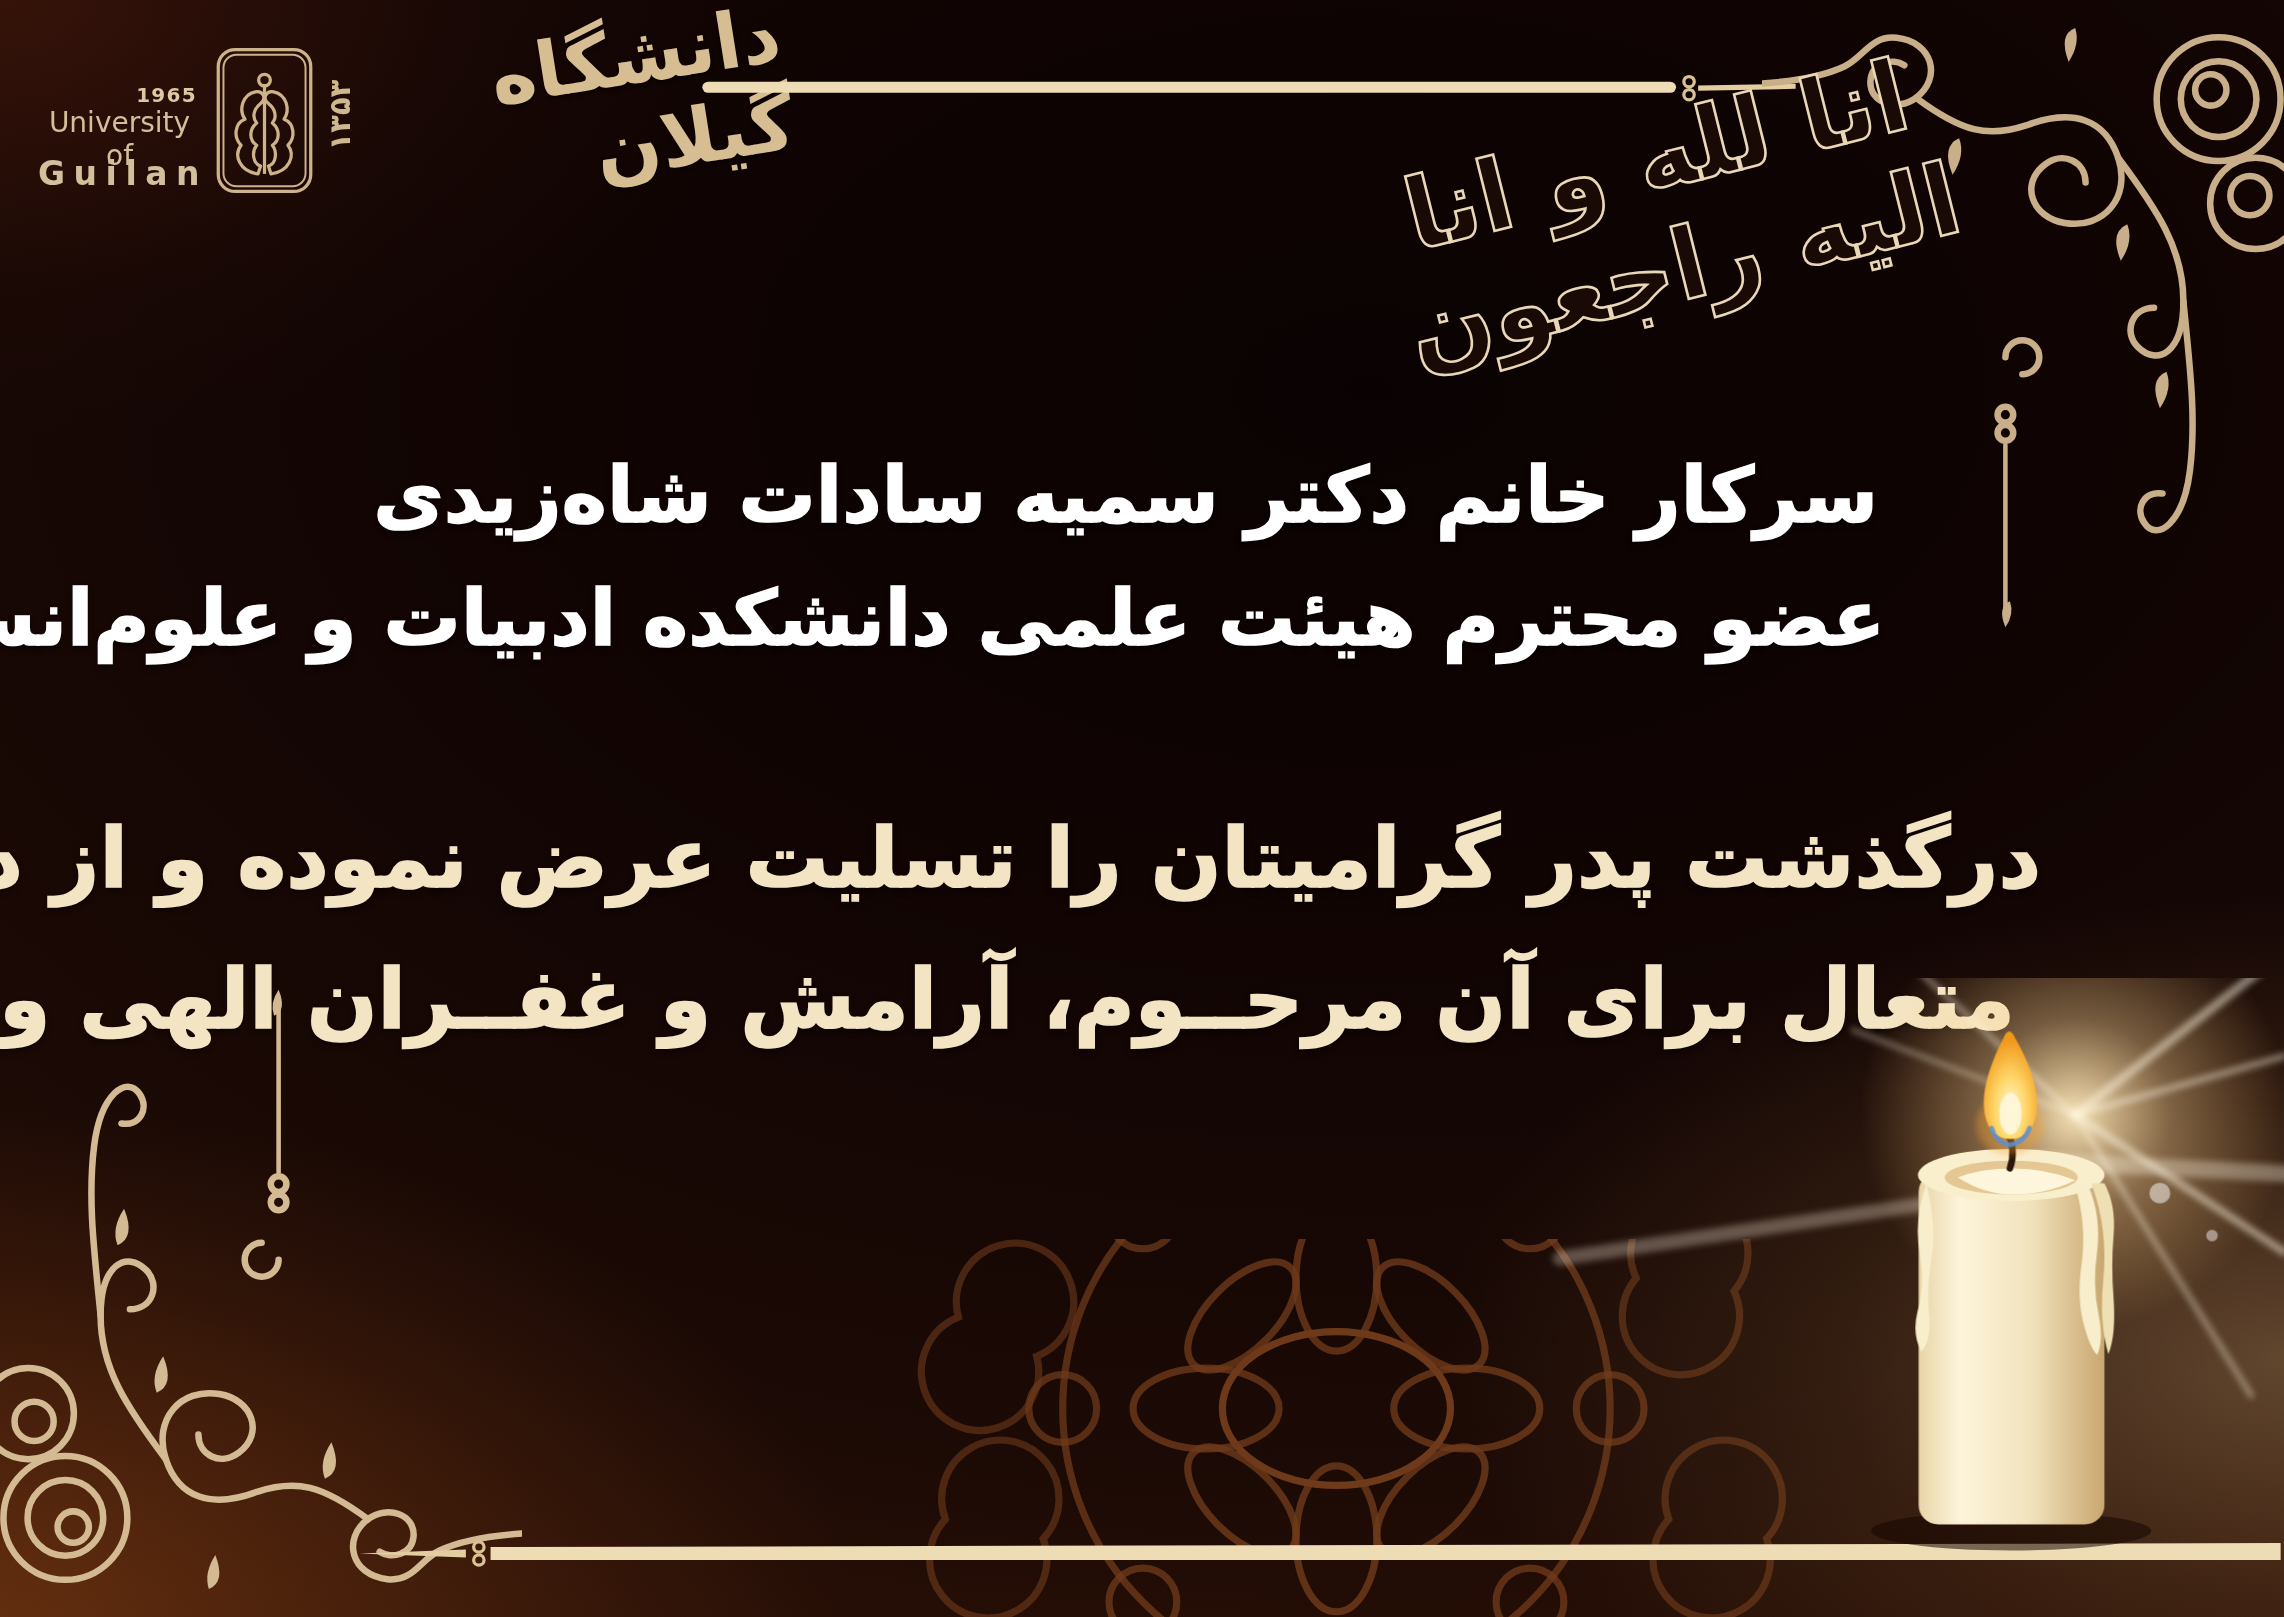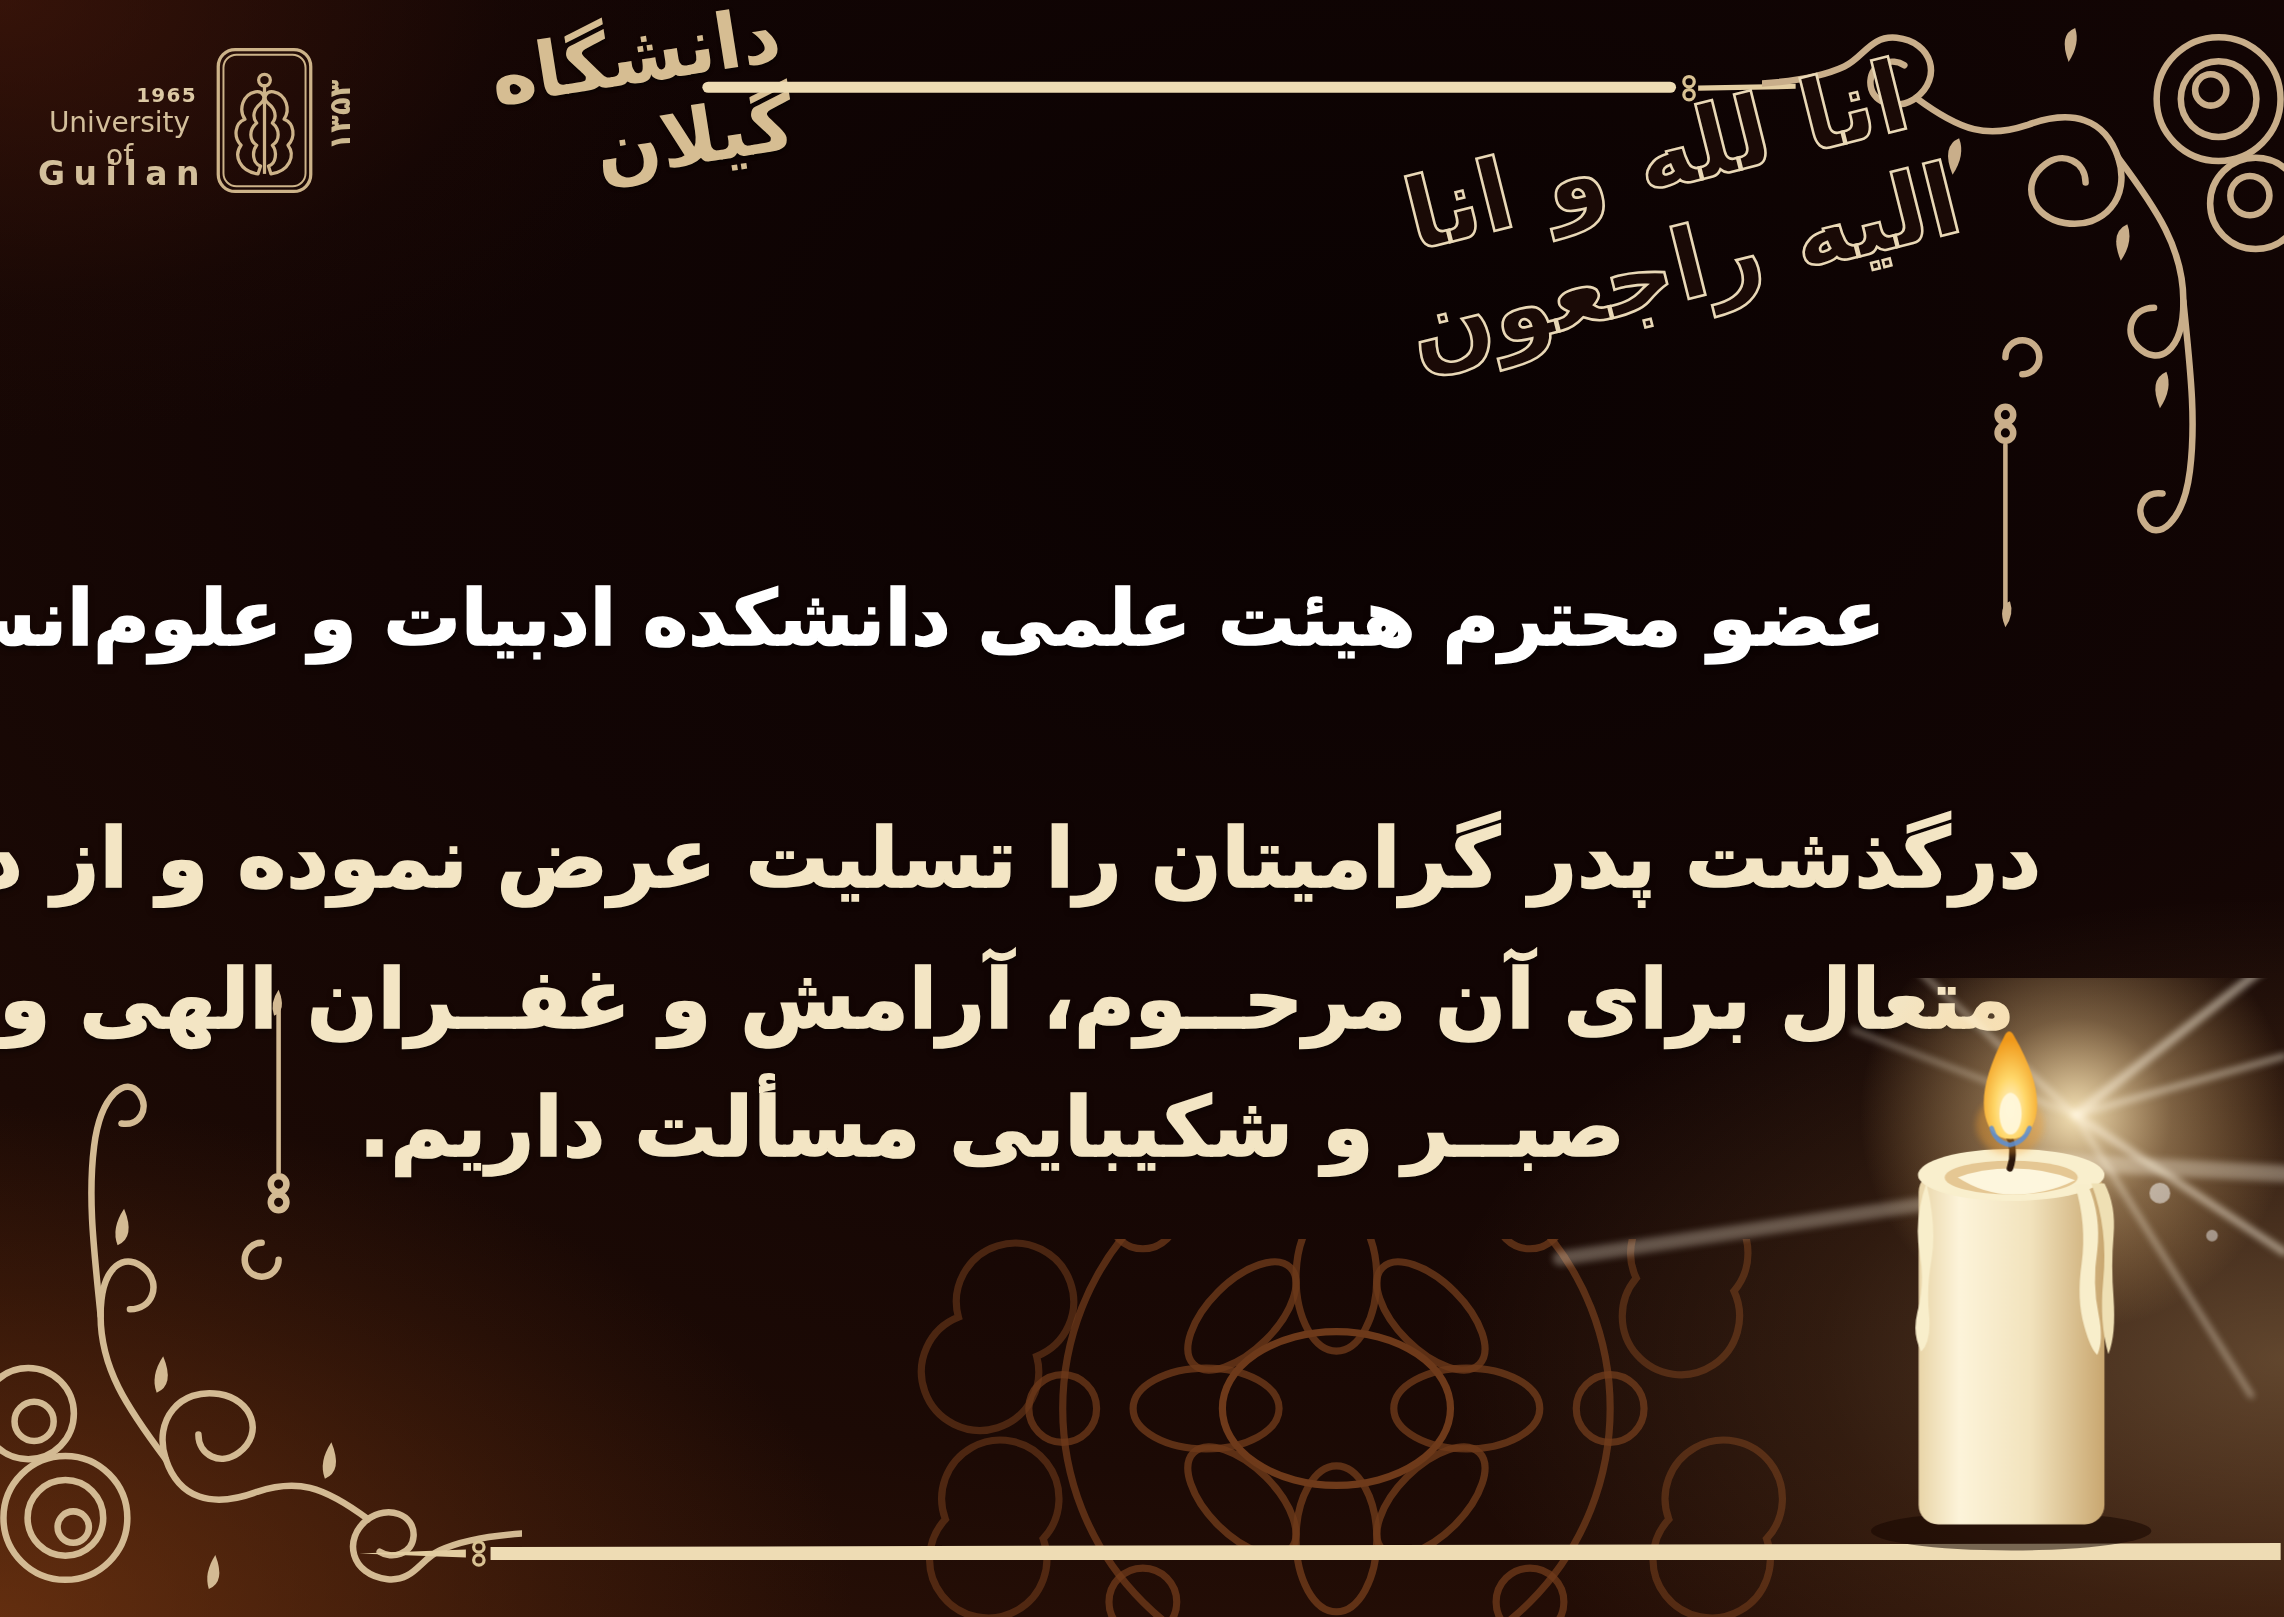--- a/index.html
+++ b/index.html
@@ -90,24 +90,24 @@
       <path d="M470,95 q18,-28 10,-52 q-26,10 -10,52 Z"></path>
       <path d="M292,268 q20,-30 10,-56 q-28,12 -10,56 Z"></path>
       <path d="M550,400 q20,-30 10,-56 q-28,12 -10,56 Z"></path>
       <path d="M610,626 q20,-30 10,-56 q-28,12 -10,56 Z"></path>
       <path d="M373,962 q14,-20 7,-40 q-20,8 -7,40 Z"></path>
     </g>
   </svg>
 
   <div class="abs callig">انا لله و انا الیه راجعون</div>
 
+  <div class="abs fa head-line l1">سرکار خانم دکتر سمیه سادات شاه‌زیدی</div>
   <div class="abs fa head-line l2">عضو محترم هیئت علمی دانشکده ادبیات و علوم‌انسانی</div>
   <div class="abs fa body-line l3">درگذشت پدر گرامیتان را تسلیت عرض نموده و از درگاه خداوند</div>
   <div class="abs fa body-line l4">متعال برای آن مرحــوم، آرامش و غفــران الهی و برای بازماندگان</div>
-  <div class="abs fa body-line l5">صبــر و شکیبایی مسألت داریم.</div>
 
   <svg class="abs" style="left:867px;top:1239px;" width="991" height="378" viewBox="0 0 1520 580" opacity="0.6">
     <g fill="none" stroke="#a55a28" stroke-width="11">
       <ellipse cx="720" cy="260" rx="175" ry="118"></ellipse>
       <g>
         <ellipse cx="720" cy="60" rx="62" ry="112" opacity="0.8"></ellipse>
         <ellipse cx="720" cy="460" rx="62" ry="112" opacity="0.8"></ellipse>
         <ellipse cx="520" cy="260" rx="112" ry="62" opacity="0.8"></ellipse>
         <ellipse cx="920" cy="260" rx="112" ry="62" opacity="0.8"></ellipse>
         <ellipse cx="575" cy="118" rx="105" ry="52" transform="rotate(-45 575 118)" opacity="0.8"></ellipse>

